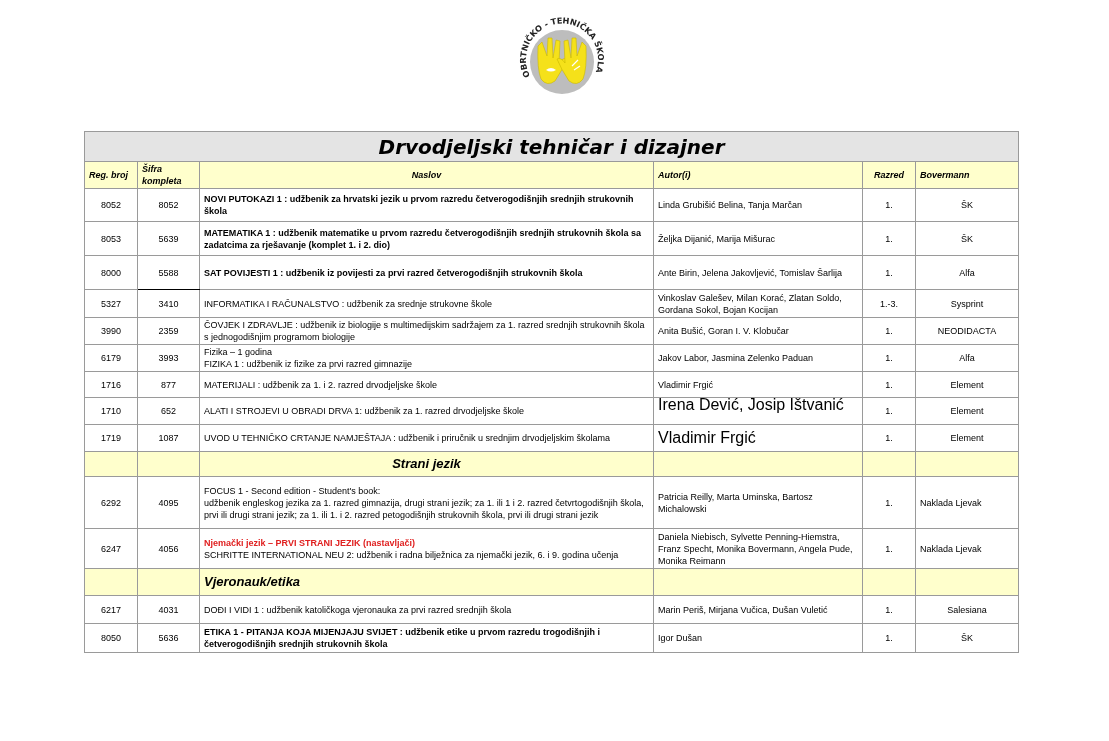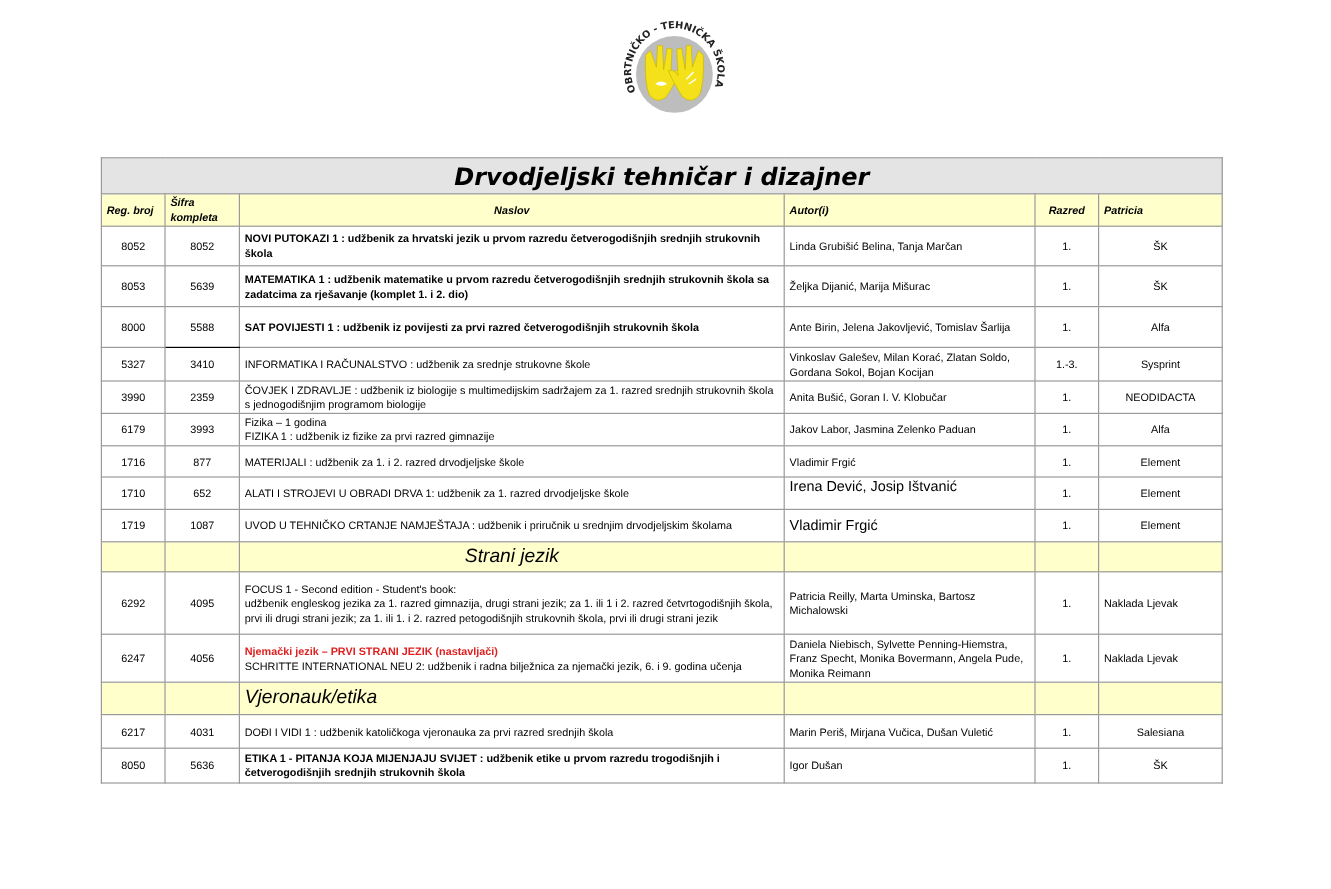--- a/index.html
+++ b/index.html
@@ -8,28 +8,28 @@
   .logo { position: absolute; left: 516px; top: 12px; width: 92px; height: 92px; }
   table.books { position: absolute; left: 84px; top: 131px; width: 934px;
                 border-collapse: collapse; table-layout: fixed; font-size: 9px; }
   table.books td { border: 1px solid #9a9a9a; padding: 1px 4px; vertical-align: middle; line-height: 12px; }
   .title-row td { background: #e4e4e4; border: 1.5px solid #222; height: 27px;
                   text-align: center; font-size: 20px; font-weight: bold; font-style: italic;
                   font-family: "DejaVu Sans", sans-serif; letter-spacing: 0px; padding: 0; margin-left: 48px; }
   .head-row td { background: #ffffcc; font-weight: bold; font-style: italic; font-size: 9px; height: 24px; }
   .head-row td.c { text-align: center; }
   .cat-row td { background: #ffffcc; border: 1px dashed #b8b8b8; height: 22px;
-                font-weight: normal; font-style: italic; font-size: 16px; }
+                font-weight: bold; font-style: italic; font-size: 13px; }
   .cat-row td.centered { text-align: center; }
   td.num { text-align: center; }
   td.bot { vertical-align: bottom; }
   .b { font-weight: bold; }
   .red { color: #e02020; font-weight: bold; }
   .aut-top { vertical-align: top !important; font-size: 10px; }
-  .aut-big { font-size: 12px; }
+  .aut-big { font-size: 16px; }
 </style>
 </head>
 <body>
 
 <div class="logo">
   <svg width="92" height="92" viewBox="0 0 92 92">
     <defs>
       <path id="arc" d="M 14 64 A 36 36 0 1 1 78 64"></path>
     </defs>
     <circle cx="46" cy="50" r="32" fill="#bdbdbd"></circle>
@@ -58,21 +58,21 @@
   <tbody>
       <tr class="title-row">
     <td colspan="6">Drvodjeljski tehničar i dizajner</td>
   </tr>
   <tr class="head-row">
     <td>Reg. broj</td>
     <td>Šifra kompleta</td>
     <td class="c">Naslov</td>
     <td>Autor(i)</td>
     <td class="c">Razred</td>
-    <td>Patricia</td>
+    <td>Bovermann</td>
   </tr>
 
   <tr style="height:33px">
     <td class="num">8052</td>
     <td class="num">8052</td>
     <td><span class="b">NOVI PUTOKAZI 1</span><span class="b"> : udžbenik za hrvatski jezik u prvom razredu četverogodišnjih srednjih strukovnih škola</span></td>
     <td>Linda Grubišić Belina, Tanja Marčan</td>
     <td class="num">1.</td>
     <td class="num">ŠK</td>
   </tr>

